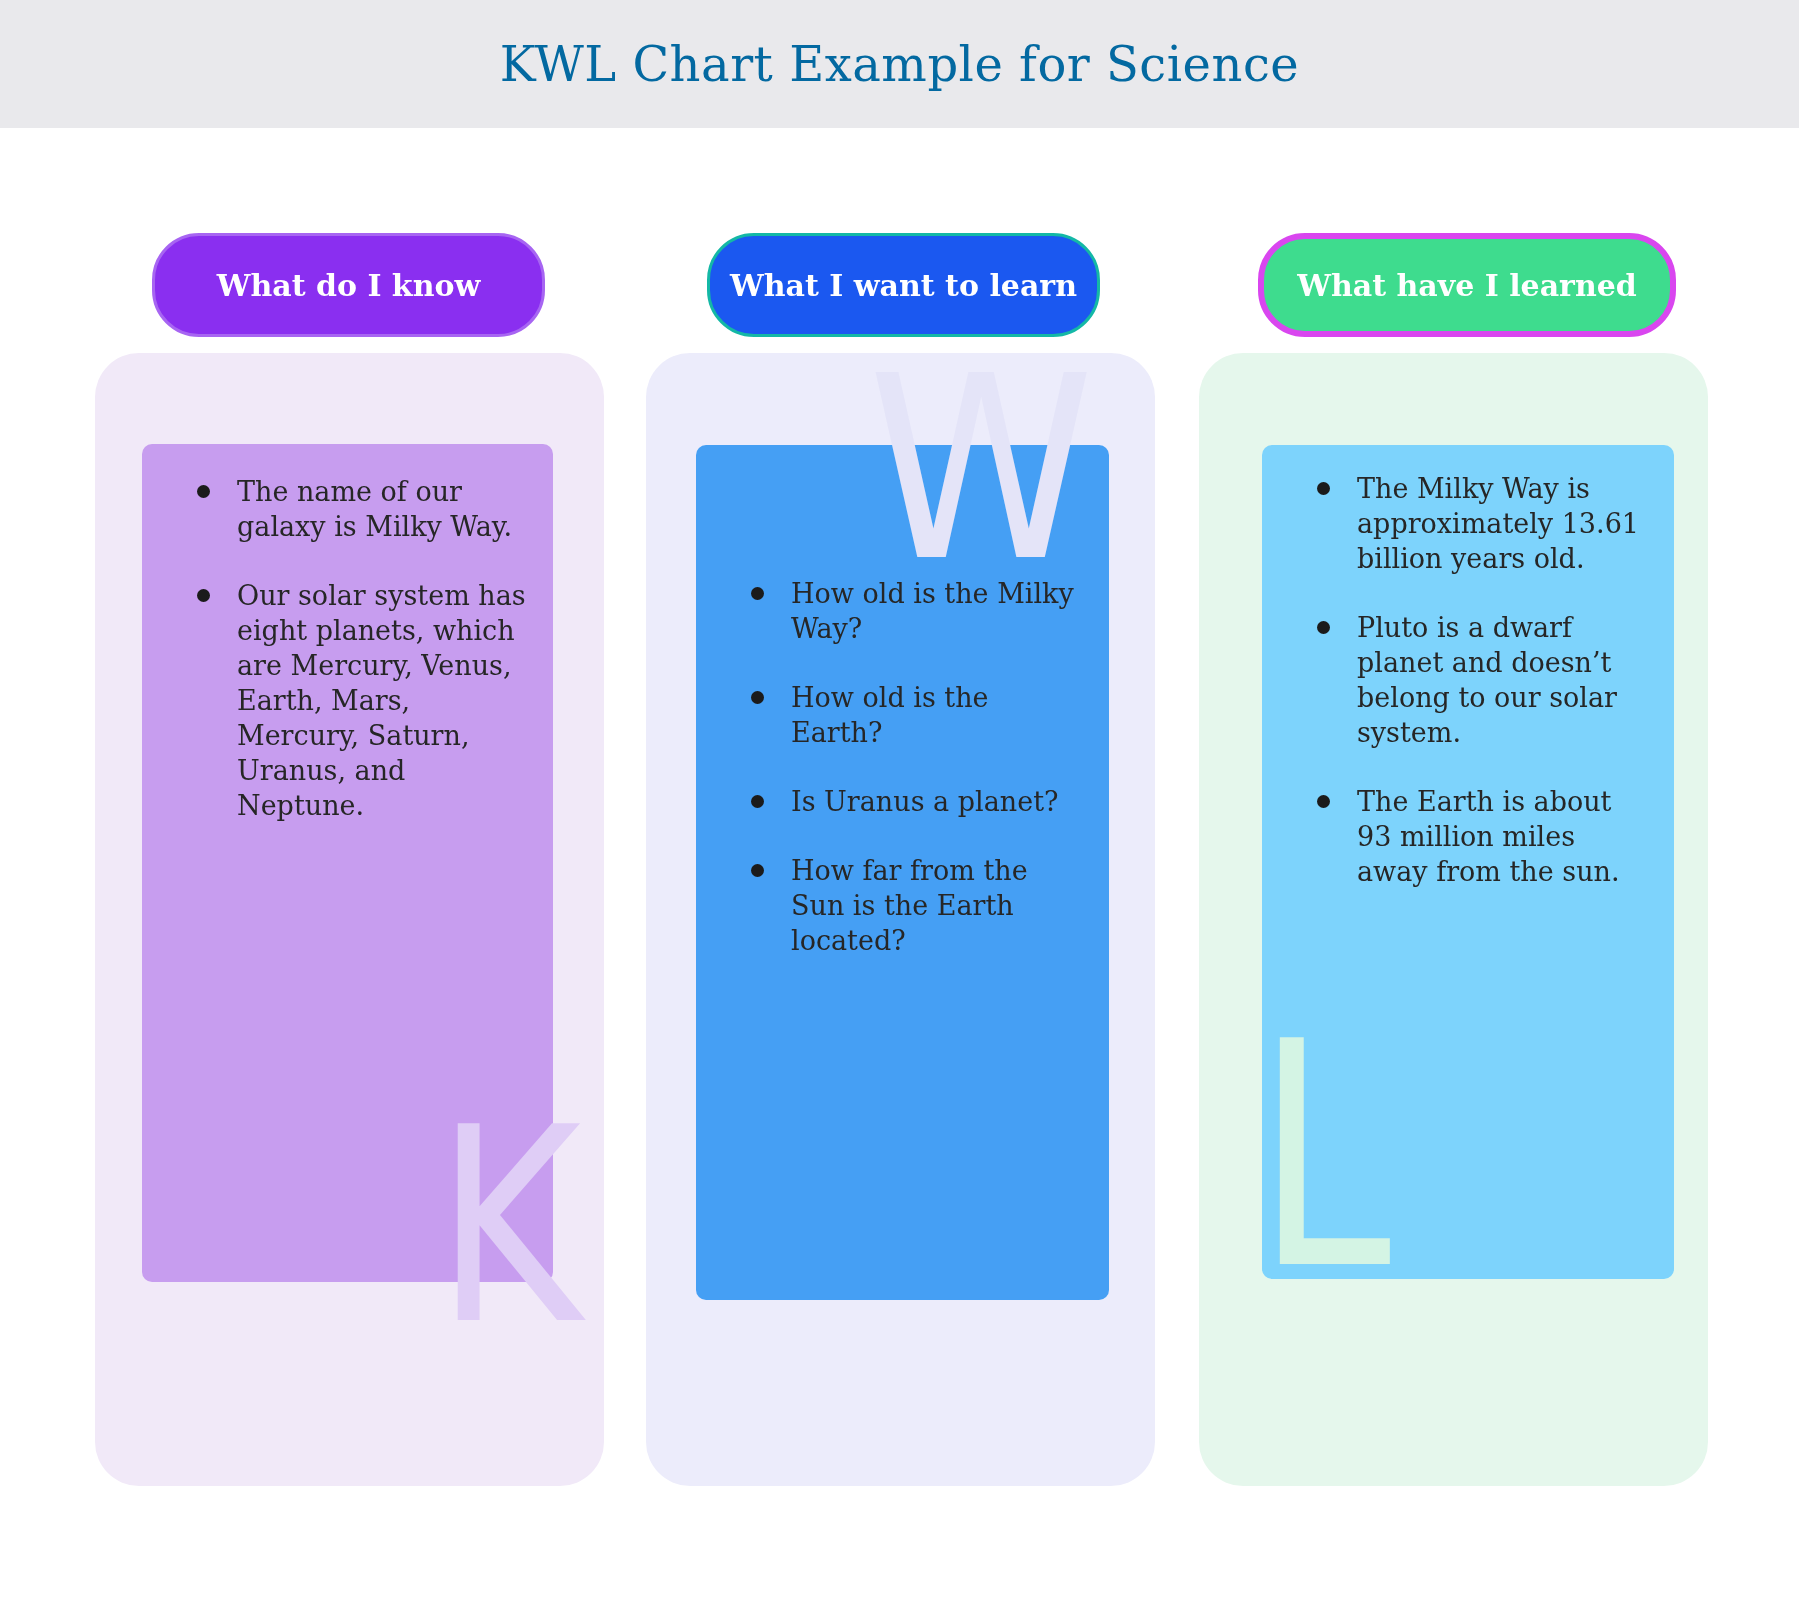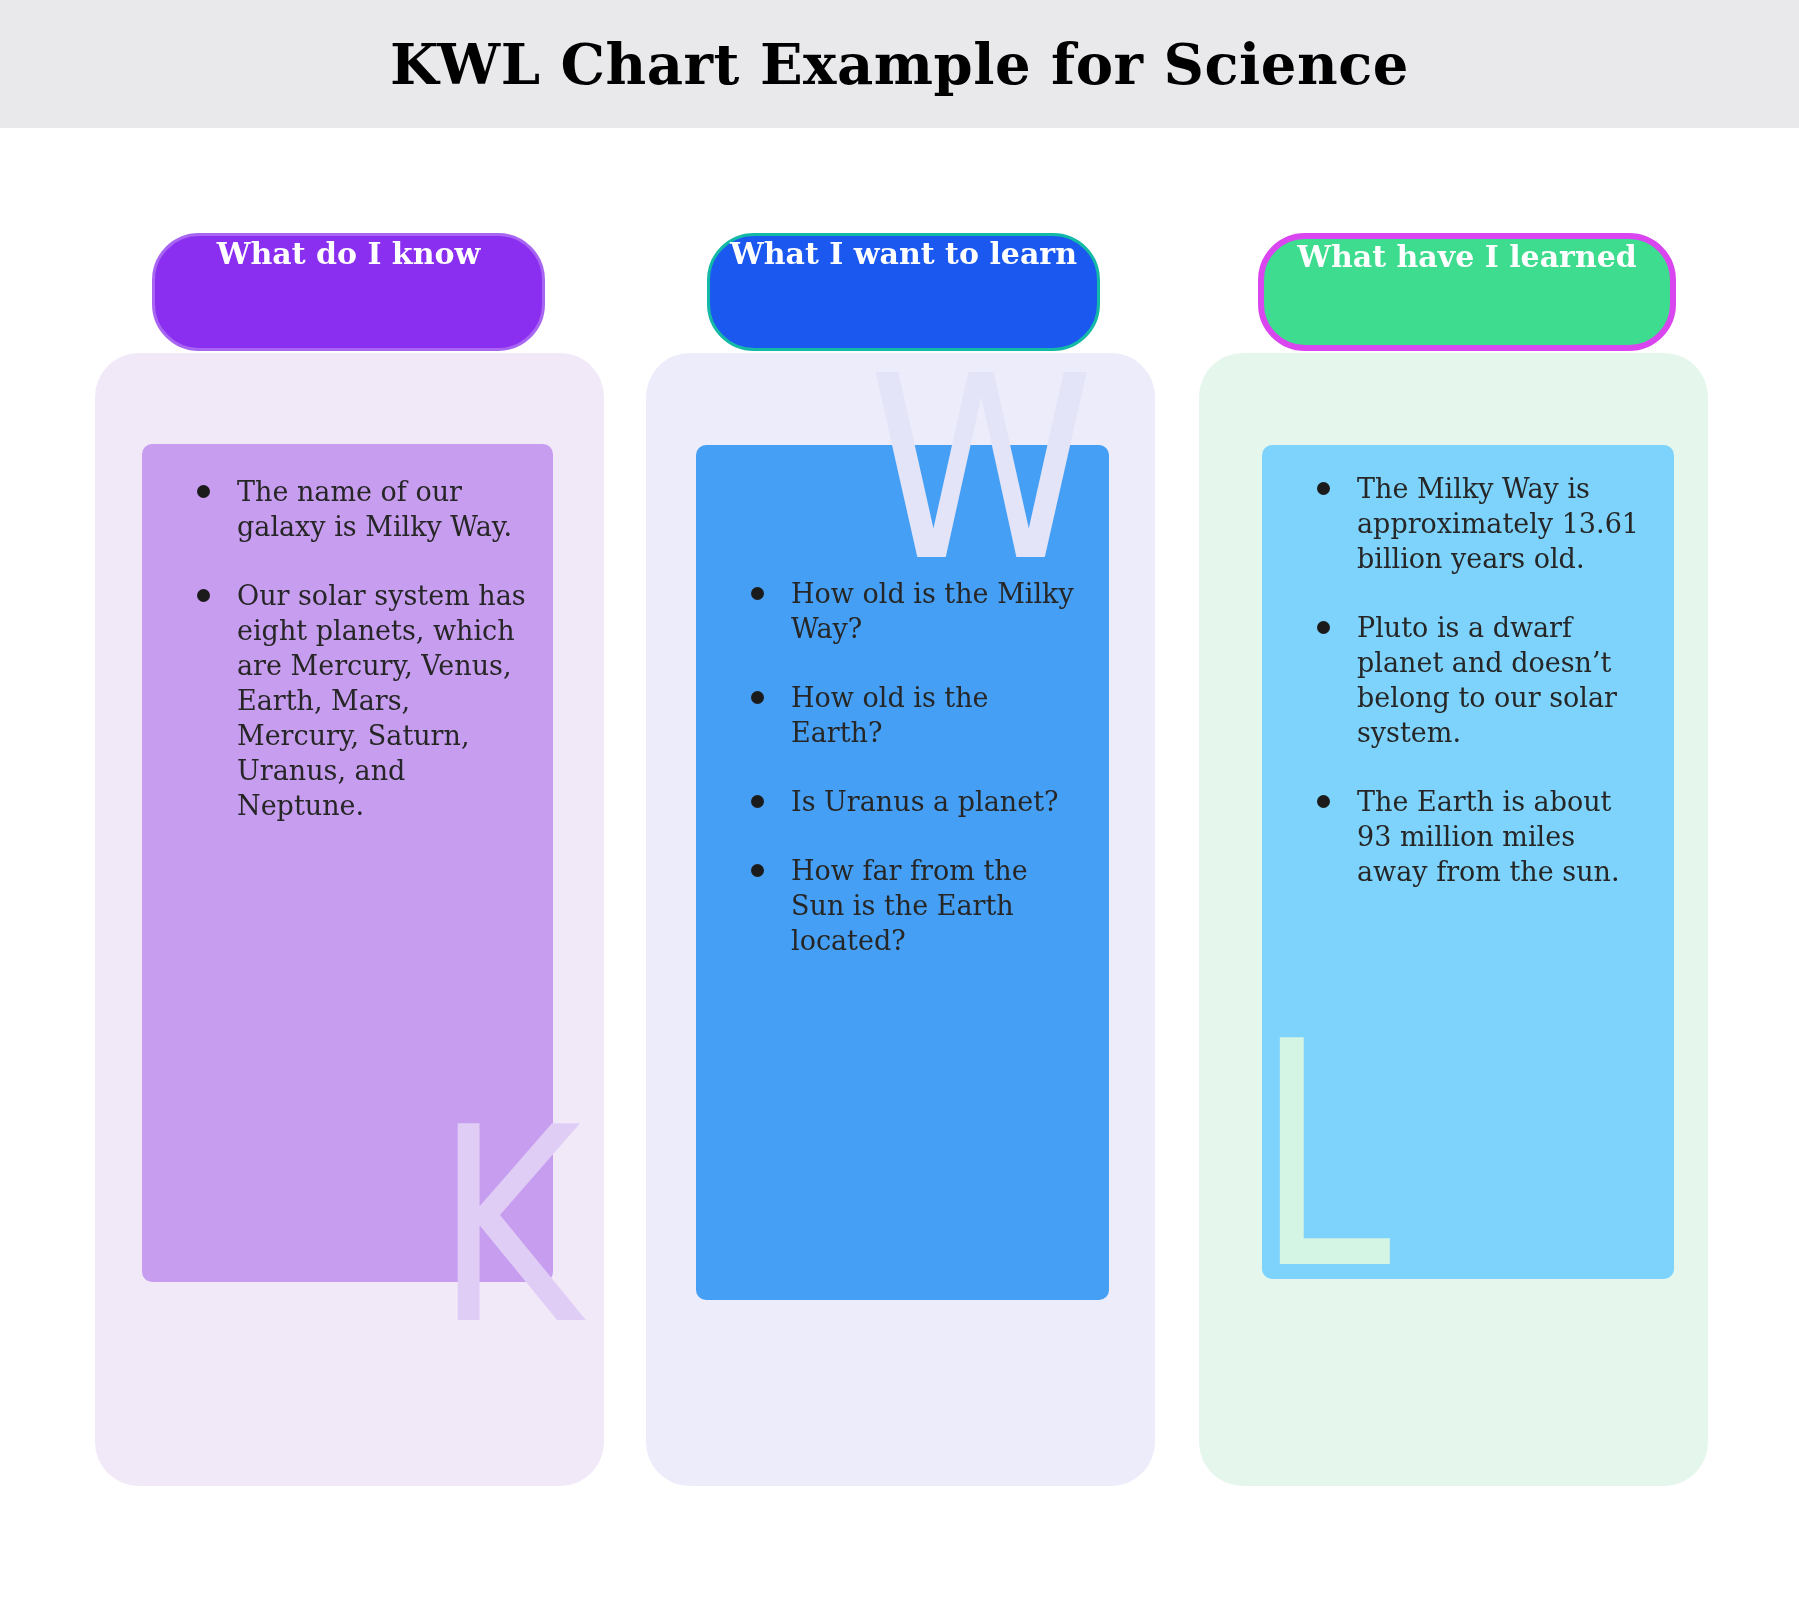--- a/index.html
+++ b/index.html
@@ -7,27 +7,27 @@
     position:relative; width:1799px; height:1623px; overflow:hidden;
     background:#ffffff; font-family:"DejaVu Serif", serif;
   }
 
   
   .titlebar {
     position:absolute; left:0; top:0; width:1799px; height:128px;
     background:#E9E9EC; display:flex; align-items:center; justify-content:center;
   }
   .title {
-    font-size:56px; font-weight:bold; color:#000000; letter-spacing:.5px;
+    font-size:48px; font-weight:normal; color:#0369a1; letter-spacing:.5px;
   }
 
   
   .pill {
-    position:absolute; top:233px; height:118px; border-radius:47px;
-    box-sizing:border-box; display:flex; align-items:flex-start; justify-content:center;
+    position:absolute; top:233px; height:104px; border-radius:47px;
+    box-sizing:border-box; display:flex; align-items:center; justify-content:center;
     color:#ffffff; font-weight:bold; font-size:30px;
   }
   .pill-k { left:152px; width:393px; background:#8A2FF0; border:3px solid #A765F2; }
   .pill-w { left:707px; width:393px; background:#1B58F0; border:3px solid #14b8a6; }
   .pill-l { left:1258px; width:418px; background:#3EDC8E; border:6px solid #d946ef; }
 
   
   .panel {
     position:absolute; top:353px; width:509px; height:1133px; border-radius:44px;
   }

